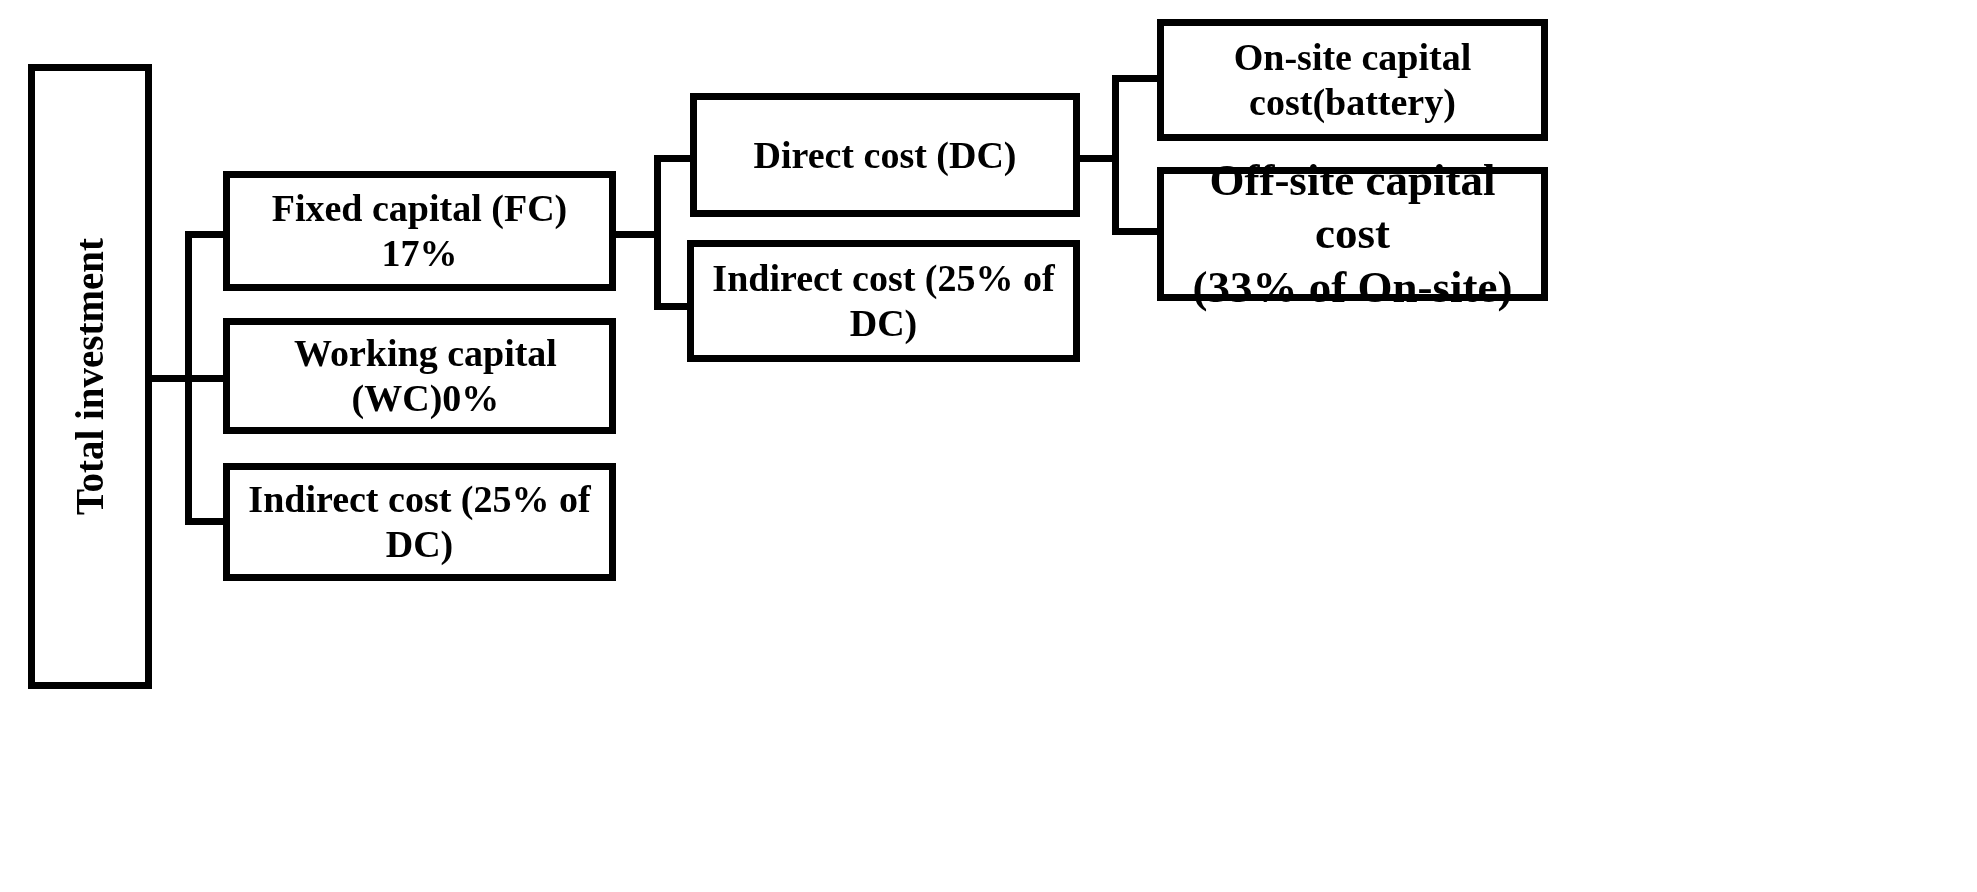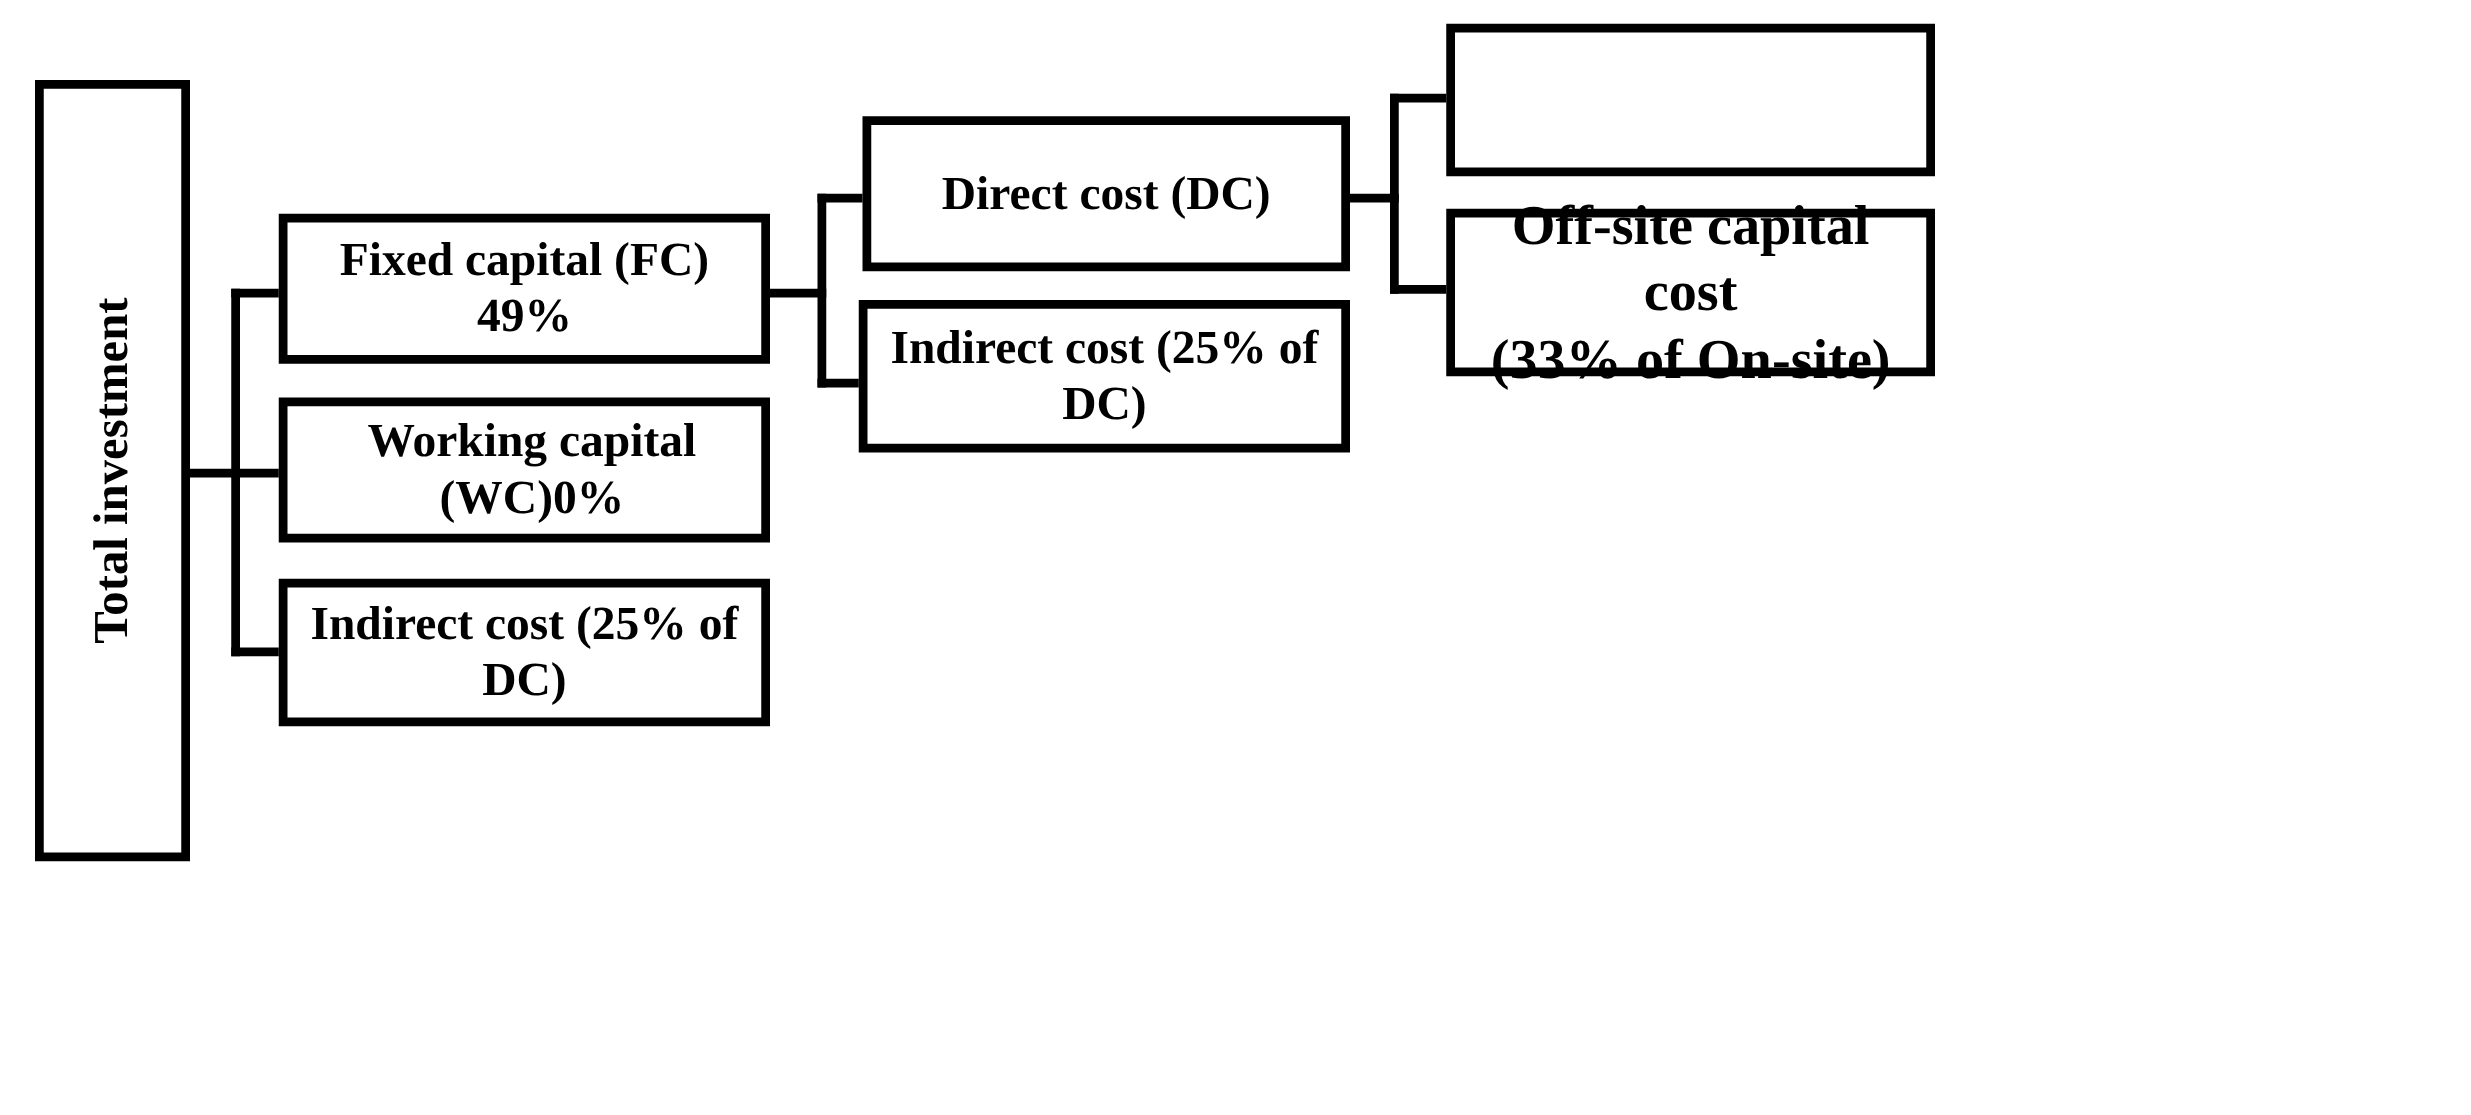--- a/index.html
+++ b/index.html
@@ -75,21 +75,21 @@
   <div class="conn h" style="left:1077px; top:155px; width:42px;"></div>
   <div class="conn v" style="left:1112px; top:75px; height:160px;"></div>
   <div class="conn h" style="left:1112px; top:75px; width:52px;"></div>
   <div class="conn h" style="left:1112px; top:228px; width:52px;"></div>
 
   <div class="node vertical" style="left:28px; top:64px; width:124px; height:625px; font-size:39px;">
     <span class="label">Total investment</span>
   </div>
 
   <div class="node" style="left:223px; top:171px; width:393px; height:120px; font-size:38px;">
-    <span class="label">Fixed capital (FC) 49%</span>
+    <span class="label">Fixed capital (FC) 17%</span>
   </div>
 
   <div class="node" style="left:223px; top:318px; width:393px; height:116px; font-size:38px;padding-left:12px;">
     <span class="label">
       <span>Working capital</span><br>
       <span>(WC)0%</span>
     </span>
   </div>
 
   <div class="node" style="left:223px; top:463px; width:393px; height:118px; font-size:38px;">
@@ -105,21 +105,22 @@
 
   <div class="node" style="left:687px; top:240px; width:393px; height:122px; font-size:38px;">
     <span class="label">
       <span>Indirect cost (25% of</span><br>
       <span>DC)</span>
     </span>
   </div>
 
   <div class="node" style="left:1157px; top:19px; width:391px; height:122px; font-size:38px;">
     <span class="label">
-      <br>
+      <span>On-site capital</span><br>
+      <span>cost(battery)</span>
     </span>
   </div>
 
   <div class="node" style="left:1157px; top:167px; width:391px; height:134px; font-size:45px;">
     <span class="label">
       <span>Off-site capital cost</span><br>
       <span>(33% of On-site)</span>
     </span>
   </div>
 

